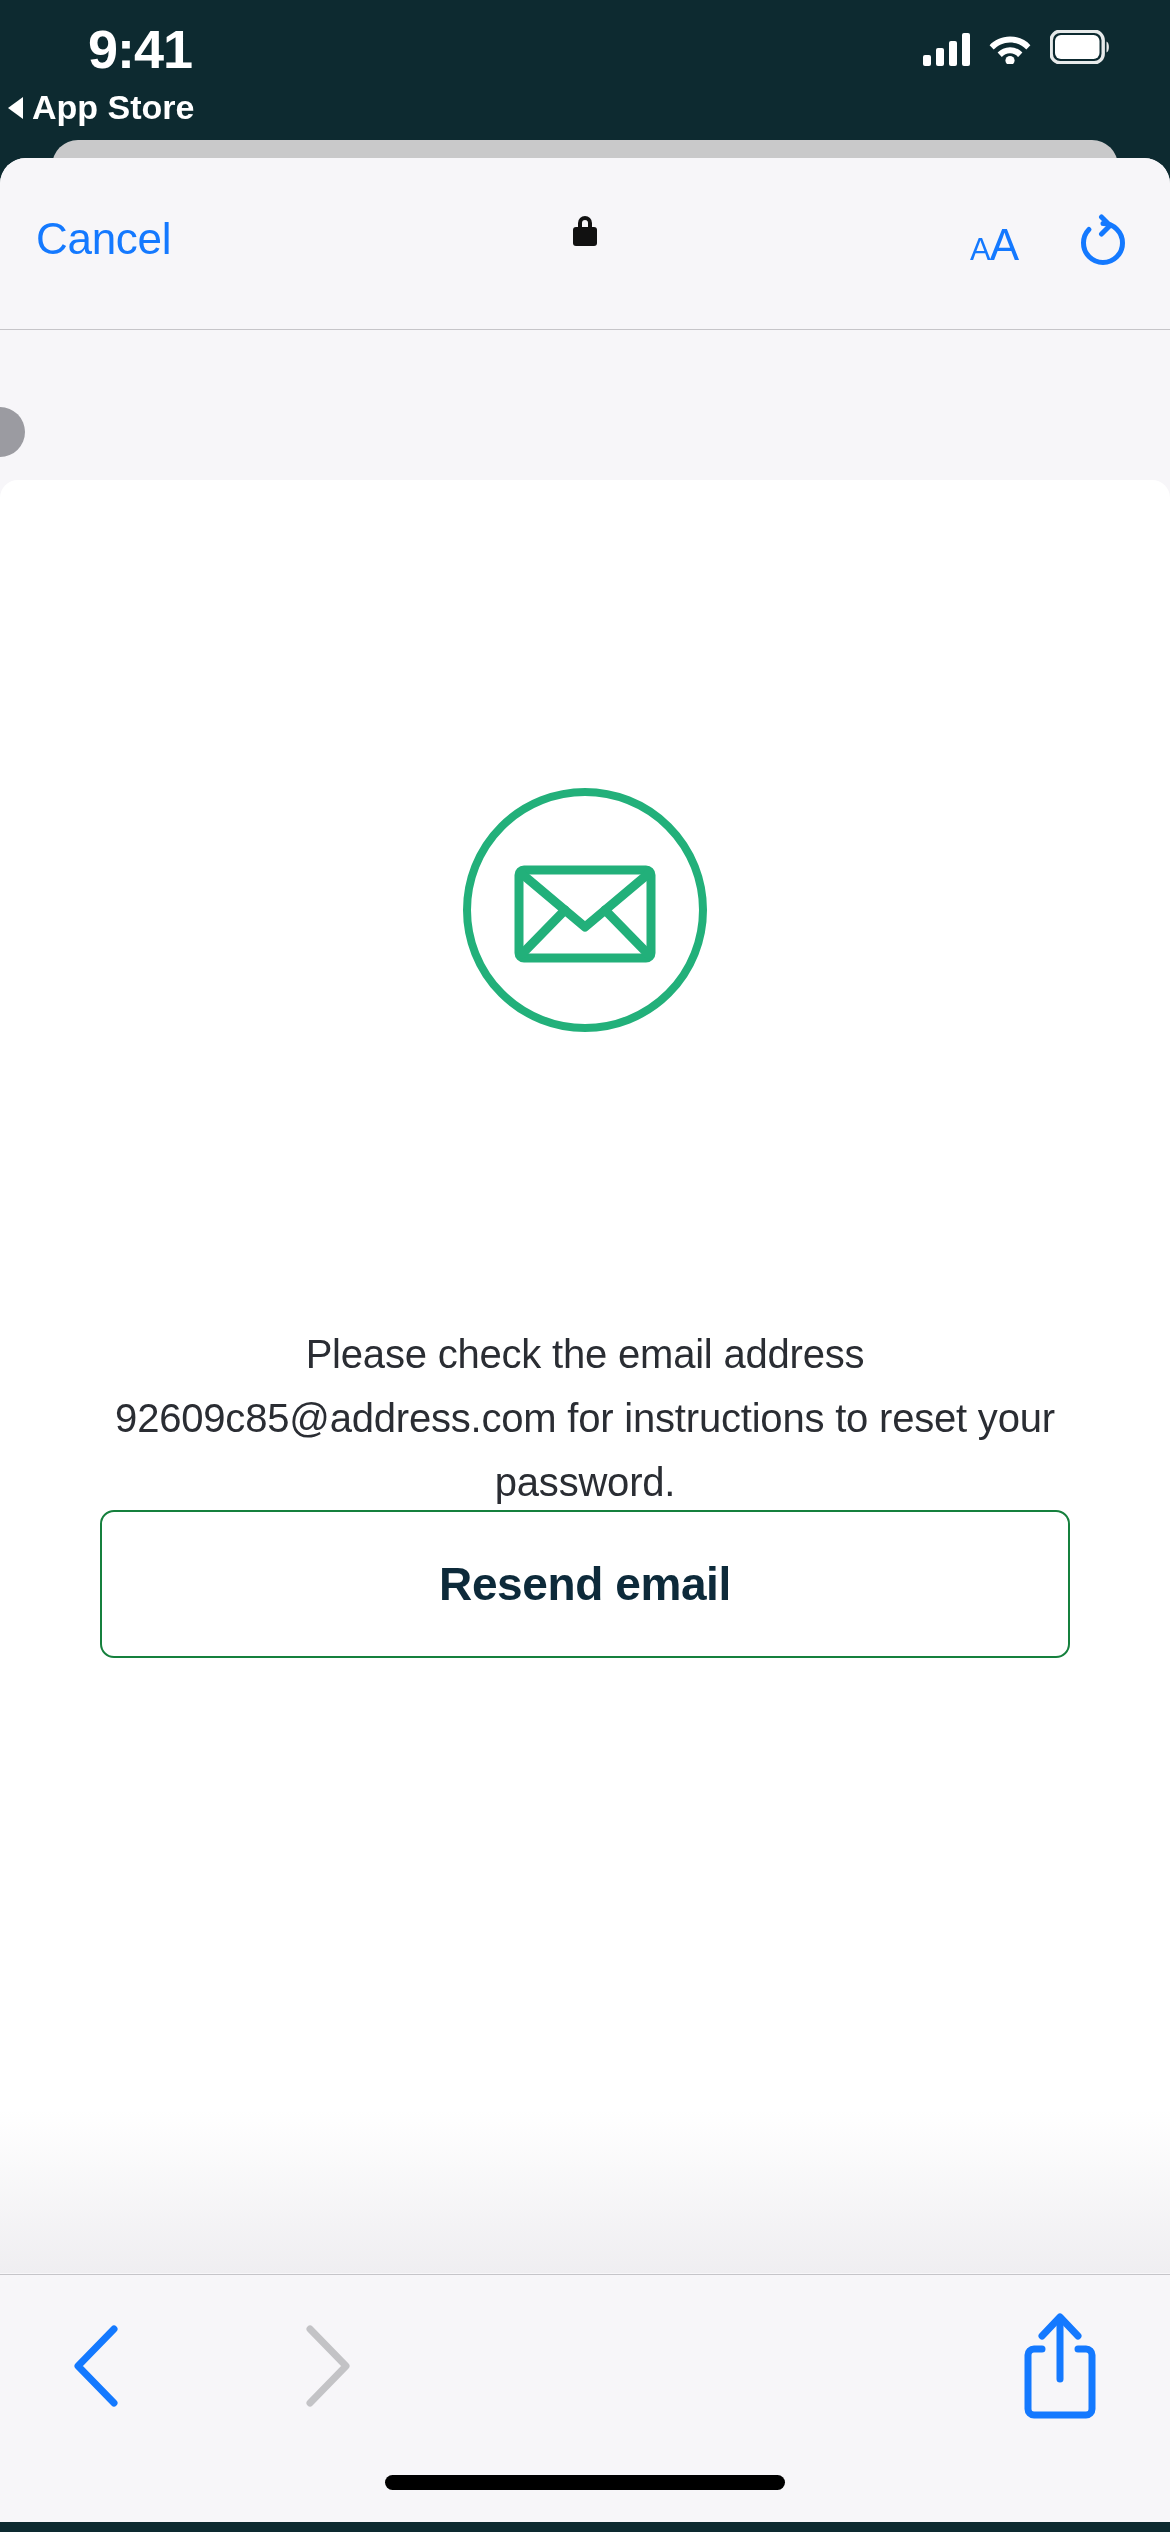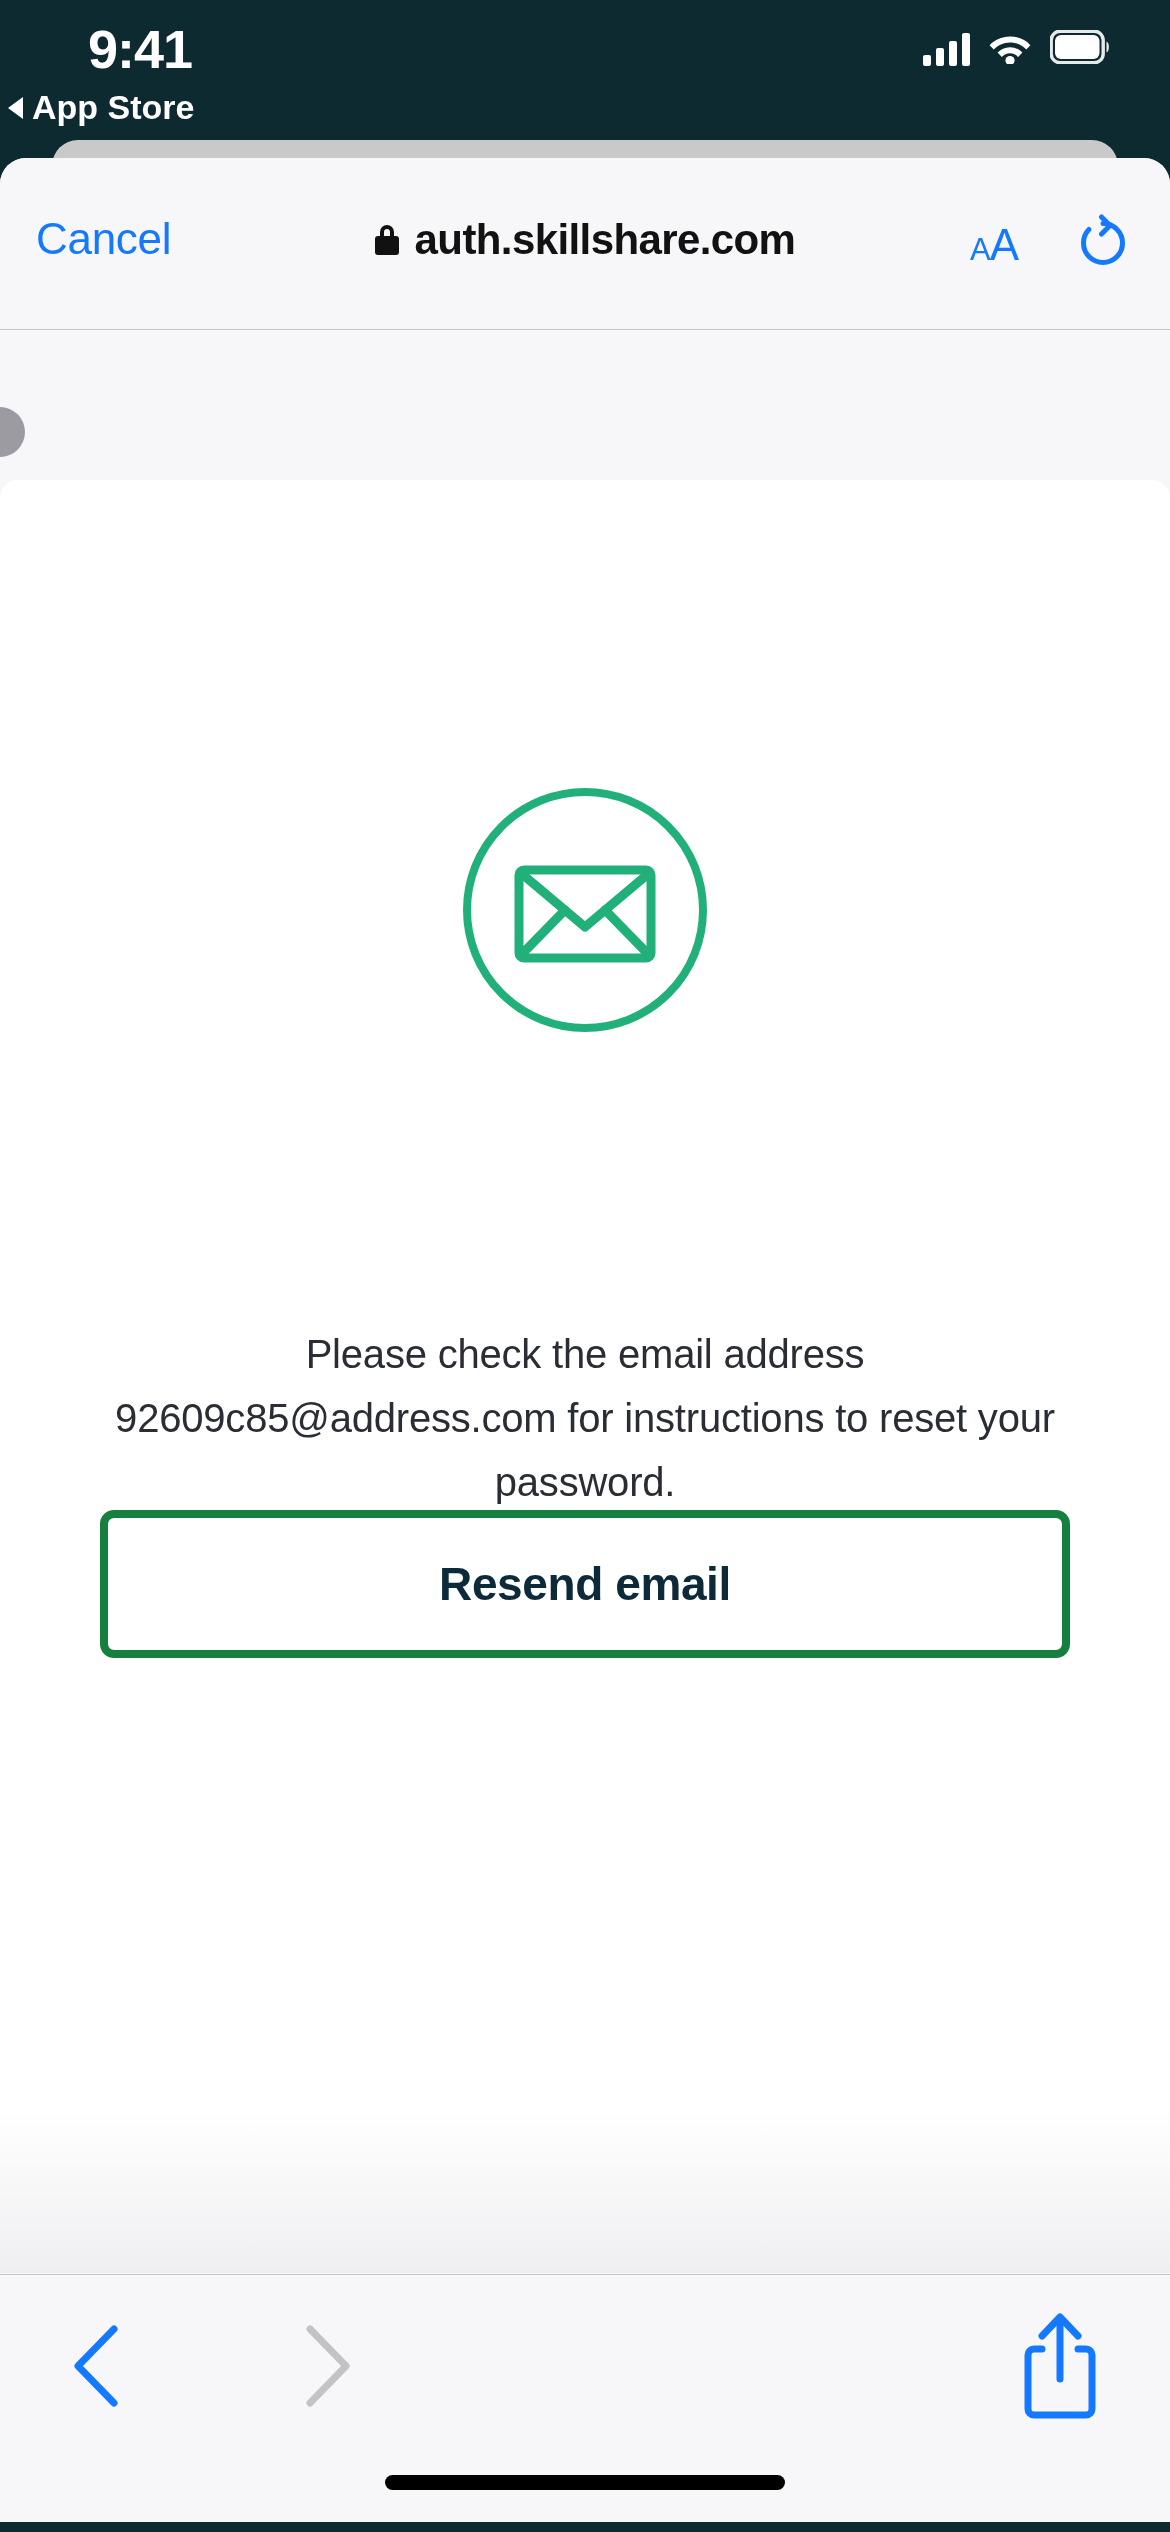--- a/index.html
+++ b/index.html
@@ -149,21 +149,21 @@
     text-align:center;
     font-size:40px; line-height:1.6; color:#2a2d33;
     letter-spacing:-0.2px;
   }
 
   
   #resend-button {
     position:absolute; left:100px; top:1030px;
     width:970px; height:148px;
     background:#ffffff;
-    border:8px solid #15803d;
+    border:2px solid #15803d;
     border-radius:14px;
     display:flex; align-items:center; justify-content:center;
     font-size:46px; font-weight:700; color:#0d2a3a;
     letter-spacing:-0.4px;
     cursor:pointer;
   }
 
   
   #bottom-toolbar {
     position:absolute; left:0; bottom:0;
@@ -235,21 +235,20 @@
 
     <div id="browser-toolbar">
 
       <div id="cancel-button">Cancel</div>
 
       <div id="url-wrap">
         <span id="lock-icon">
           <span class="shackle"></span>
             <span class="body"></span>
         </span>
-        <span id="url-text">auth.skillshare.com</span>
       </div>
 
       <div id="aa-button">
         <span class="small">A</span><span class="big">A</span>
       </div>
 
       <div id="reload-button">
         <svg width="58" height="58" viewBox="0 0 58 58">
           <path d="M29 9.5c10.8 0 19.5 8.7 19.5 19.5S39.8 48.5 29 48.5 9.5 39.8 9.5 29c0-5.2 2-10 5.4-13.5" fill="none" stroke="#1479ff" stroke-width="5" stroke-linecap="round"></path>
           <path d="M27.5 3 36 11.5 27.5 20" fill="none" stroke="#1479ff" stroke-width="5" stroke-linecap="round" stroke-linejoin="round"></path>

